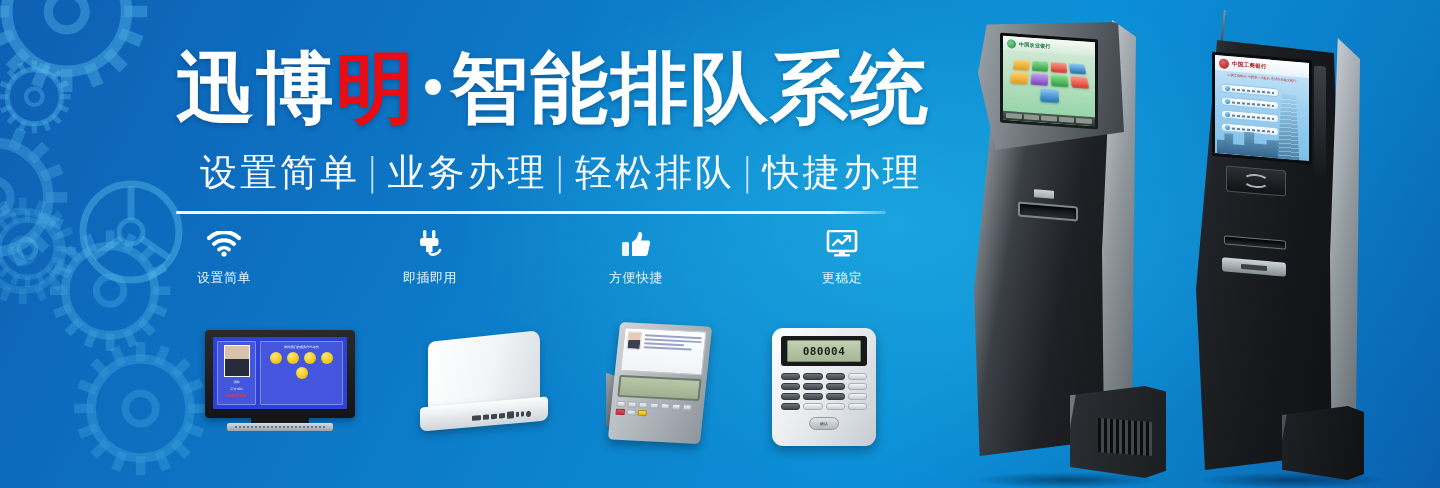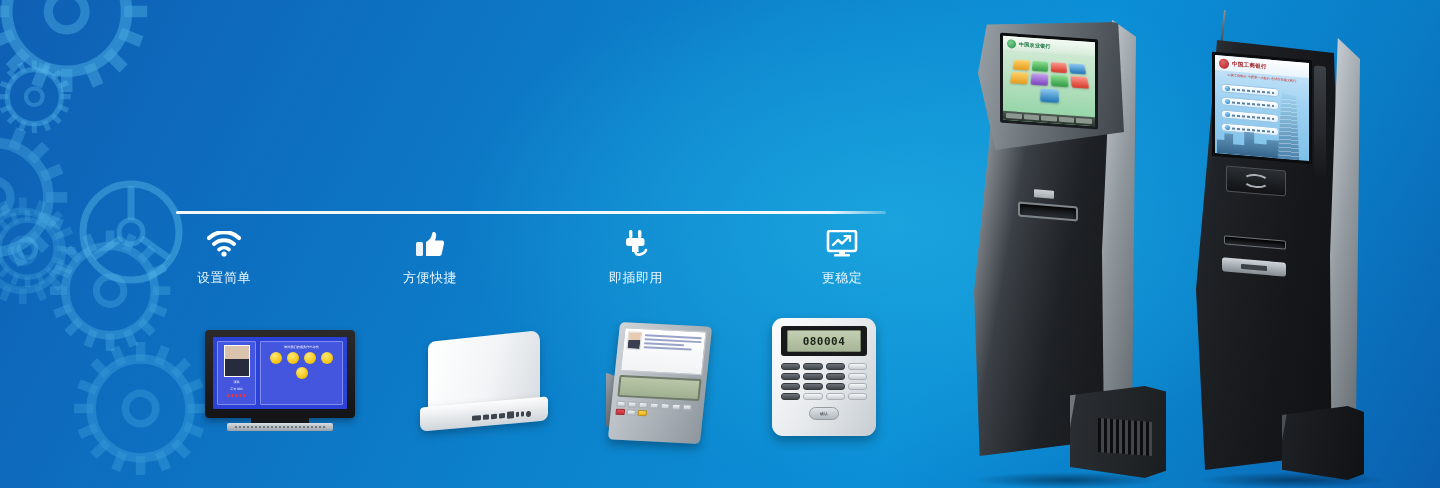--- a/index.html
+++ b/index.html
@@ -117,21 +117,21 @@
   .ev-lines i { display:block; height:2px; background:#9aa4c8; border-radius:1px; }
   .ev-lcd { margin-top:4px; height:22px; background:linear-gradient(#b9c7a8,#9fb090);
             border:2px solid #6f7a66; border-radius:2px; }
   .ev-keys { margin-top:4px; display:flex; flex-wrap:wrap; gap:2px; }
   .ev-keys i { display:block; width:9px; height:6px; background:linear-gradient(#f3f5f6,#c3c9ce);
                border-radius:1px; border:1px solid #a7aeb4; }
   .ev-keys i.red { background:linear-gradient(#e8535a,#c1262e); border-color:#9c1f26; }
   .ev-keys i.yel { background:linear-gradient(#ffd95e,#e8ab0b); border-color:#bd8c08; }
 
   
-  .keypad { position:absolute; left:772px; top:6px; width:104px; height:118px; }
+  .keypad { position:absolute; left:772px; top:16px; width:104px; height:118px; }
   .kp-body {
     position:absolute; inset:0;
     background:linear-gradient(120deg,#fdfdfd,#e6e9ec 55%,#c6ccd1);
     border-radius:11px; box-shadow:0 5px 11px rgba(0,0,0,.3); padding:8px 9px;
   }
   .kp-lcd-frame { height:30px; background:#17191b; border-radius:3px; padding:4px 6px; }
   .kp-lcd { height:100%; background:linear-gradient(#c3cfb2,#a7b697);
             border:1px solid #7d876f; border-radius:1px;
             display:flex; align-items:center; justify-content:center; }
   .kp-digits { font-family:"DejaVu Sans Mono","Liberation Mono",monospace;
@@ -317,61 +317,67 @@
     <use href="#cog" x="58" y="10" transform="scale(1.15)" opacity=".75"></use>
     <use href="#cog" x="-6" y="188" transform="scale(1.05)" opacity=".6"></use>
     <use href="#cog" x="66" y="186" transform="scale(.52)" opacity=".7"></use>
     <use href="#wheel3" x="131" y="232" transform="scale(1.0)" opacity=".8"></use>
     <use href="#cog" x="128" y="338" transform="scale(.86)" opacity=".6"></use>
     <use href="#cog" x="30" y="330" transform="scale(.76)" opacity=".42"></use>
     <use href="#cog" x="148" y="430" transform="scale(.95)" opacity=".5"></use>
     <use href="#cog" x="50" y="452" transform="scale(.55)" opacity=".45"></use>
   </svg>
 
-
+  <div class="headline">
+    <span>迅博</span><span class="red">明</span><span class="dot"></span><span>智能排队系统</span>
+  </div>
+
+  <div class="subhead">
+    <span>设置简单</span><span class="sep">|</span><span>业务办理</span><span class="sep">|</span><span>轻松排队</span><span class="sep">|</span><span>快捷办理</span>
+  </div>
 
   <div class="divider"></div>
 
   <div class="features">
 
     <div class="feature">
       <div class="ico">
         <svg width="34" height="26" viewBox="0 0 34 26">
           <path d="M2 7 A22 22 0 0 1 32 7" fill="none" stroke="#fff" stroke-width="4.2" stroke-linecap="round"></path>
           <path d="M7 13 A15 15 0 0 1 27 13" fill="none" stroke="#fff" stroke-width="4" stroke-linecap="round"></path>
           <path d="M12 18.5 A8 8 0 0 1 22 18.5" fill="none" stroke="#fff" stroke-width="3.6" stroke-linecap="round"></path>
           <circle cx="17" cy="23" r="2.6" fill="#fff"></circle>
         </svg>
       </div>
       <div class="lbl">设置简单</div>
     </div>
 
 
-
-    <div class="feature">
-      <div class="ico">
-        <svg width="30" height="26" viewBox="0 0 30 26">
-          <rect x="1" y="11" width="7" height="14" rx="1.6" fill="#fff" opacity=".92"></rect>
-          <path d="M11 25 L11 11 C11 11 15 9 16.5 5 C17.2 2.8 17 1 18.8 1 C21 1 21.6 3.4 21 6 C20.6 7.8 20 9.6 20 9.6 L27 9.6 C28.6 9.6 29.4 11 29 12.6 L26.8 22.4 C26.4 24.2 25.4 25 24 25 Z" fill="#fff"></path>
-        </svg>
-      </div>
-      <div class="lbl">方便快捷</div>
-    </div>
 
     <div class="feature">
       <div class="ico">
         <svg width="28" height="30" viewBox="0 0 28 30">
           <rect x="7" y="1" width="3.4" height="8" rx="1.5" fill="#fff"></rect>
           <rect x="16" y="1" width="3.4" height="8" rx="1.5" fill="#fff"></rect>
           <rect x="4" y="9" width="18.5" height="8" rx="2.5" fill="#fff"></rect>
           <rect x="10" y="17" width="6.5" height="6" fill="#fff"></rect>
           <path d="M13.5 23 C13.5 28 23 25 24 21" fill="none" stroke="#fff" stroke-width="2.6" stroke-linecap="round"></path>
         </svg>
       </div>
       <div class="lbl">即插即用</div>
+    </div>
+
+    <div class="feature">
+      <div class="ico">
+        <svg width="30" height="26" viewBox="0 0 30 26">
+          <rect x="1" y="11" width="7" height="14" rx="1.6" fill="#fff" opacity=".92"></rect>
+          <path d="M11 25 L11 11 C11 11 15 9 16.5 5 C17.2 2.8 17 1 18.8 1 C21 1 21.6 3.4 21 6 C20.6 7.8 20 9.6 20 9.6 L27 9.6 C28.6 9.6 29.4 11 29 12.6 L26.8 22.4 C26.4 24.2 25.4 25 24 25 Z" fill="#fff"></path>
+        </svg>
+      </div>
+      <div class="lbl">方便快捷</div>
     </div>
 
     <div class="feature">
       <div class="ico">
         <svg width="32" height="28" viewBox="0 0 32 28">
           <rect x="2" y="1" width="28" height="20" rx="2" fill="none" stroke="#fff" stroke-width="2.6"></rect>
           <path d="M7 15 L12 10 L16 13.5 L23 6.5" fill="none" stroke="#fff" stroke-width="2.4" stroke-linecap="round" stroke-linejoin="round"></path>
           <path d="M18.5 6 L24 6 L24 11" fill="none" stroke="#fff" stroke-width="2.2" stroke-linecap="round"></path>
           <rect x="13" y="21" width="6" height="3.5" fill="#fff"></rect>
           <rect x="8" y="24" width="16" height="2.6" rx="1.2" fill="#fff"></rect>

